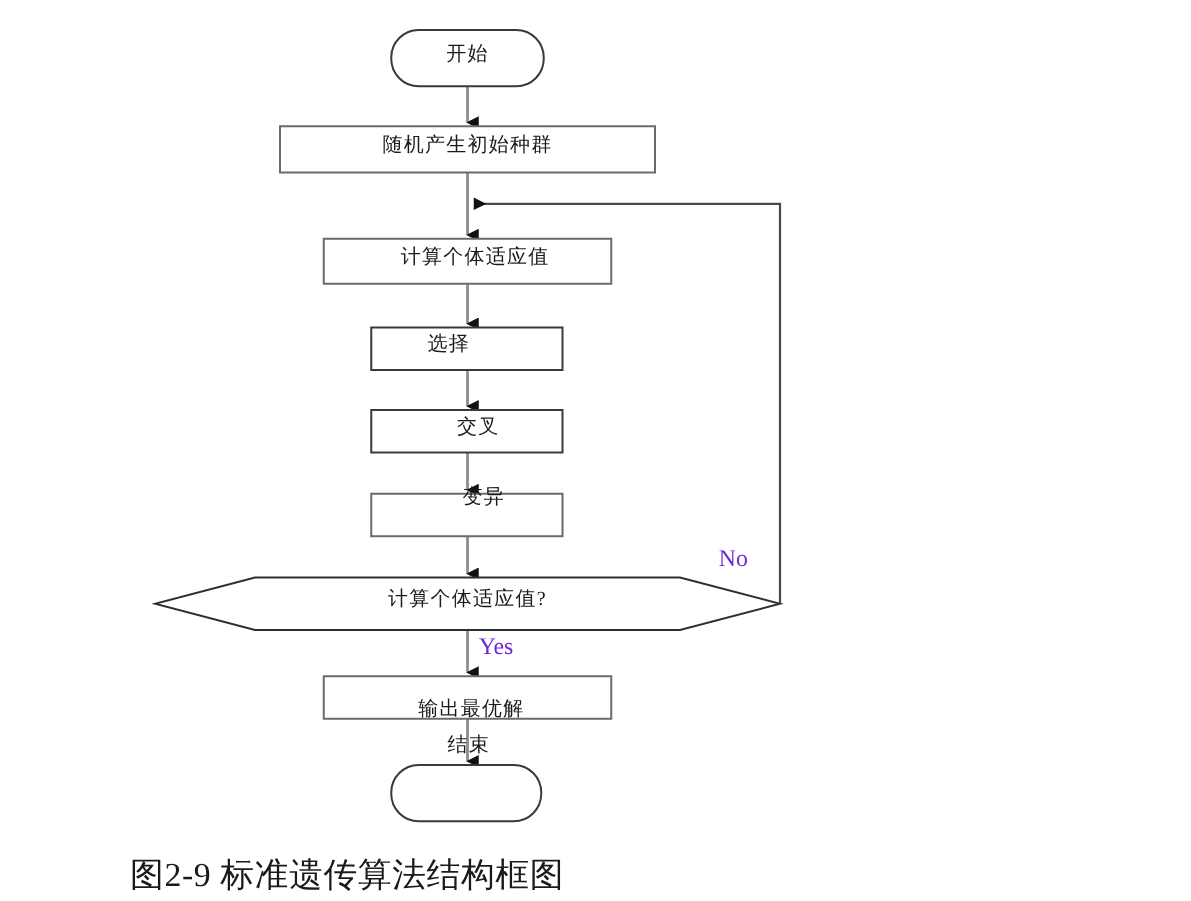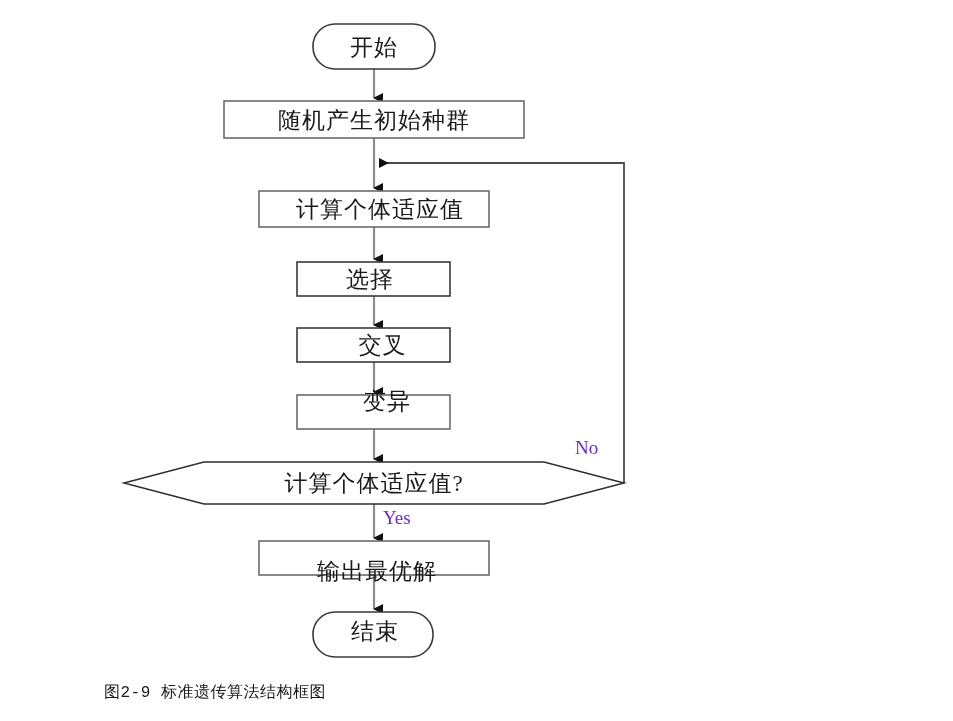--- a/index.html
+++ b/index.html
@@ -24,36 +24,36 @@
   .node-label {
     position: absolute;
     text-align: center;
     color: #1a1a1a;
     font-family: "Liberation Serif", "DejaVu Serif", serif;
     white-space: nowrap;
     letter-spacing: 1px;
     pointer-events: none;
   }
   .cjk {
-    font-size: 23px;
+    font-size: 16px;
     line-height: 1;
   }
   .edge-label {
     position: absolute;
     font-family: "Liberation Serif", "DejaVu Serif", serif;
     font-size: 19px;
     color: #6d28d9;
     white-space: nowrap;
   }
   #figure-caption {
     position: absolute;
     left: 104px;
     top: 682px;
-    font-family: Liberation Mono, monospace;
-    font-size: 16px;
+    font-family: Liberation Serif, serif;
+    font-size: 27px;
     color: #1a1a1a;
     white-space: nowrap;
     letter-spacing: 0.5px;
   }
 </style>
 </head>
 <body>
 
 <svg id="flow-canvas" viewBox="0 0 953 721" xmlns="http://www.w3.org/2000/svg">
   <defs>
@@ -98,29 +98,29 @@
 
   <rect x="313" y="612" width="120" height="45" rx="22" ry="22" fill="#ffffff" stroke="#3a3a3a" stroke-width="1.6"></rect>
 </svg>
 
 <div class="node-label cjk" style="left:313px; top:36px; width:122px;">开始</div>
 
 <div class="node-label cjk" style="left:224px; top:109px; width:300px;">随机产生初始种群</div>
 
 <div class="node-label cjk" style="left:259px; top:198px; width:242px;">计算个体适应值</div>
 
-<div class="node-label cjk" style="left:308px; top:268px; width:124px;">选择</div>
+<div class="node-label cjk" style="left:297px; top:268px; width:124px;">选择</div>
 
 <div class="node-label cjk" style="left:297px; top:334px; width:171px;">交叉</div>
 
 <div class="node-label cjk" style="left:297px; top:390px; width:180px;">变异</div>
 
 <div class="node-label cjk" style="left:124px; top:472px; width:500px;">计算个体适应值?</div>
 
 <div class="node-label cjk" style="left:259px; top:560px; width:236px;">输出最优解</div>
 
-<div class="node-label cjk" style="left:313px; top:620px; width:124px;">结束</div>
+<div class="node-label cjk" style="left:313px; top:589px; width:124px;">结束</div>
 
 <div class="edge-label" style="left:383px; top:507px;">Yes</div>
 
 <div class="edge-label" style="left:575px; top:437px;">No</div>
 
 <div id="figure-caption">图2-9  标准遗传算法结构框图</div>
 
 </body></html>

